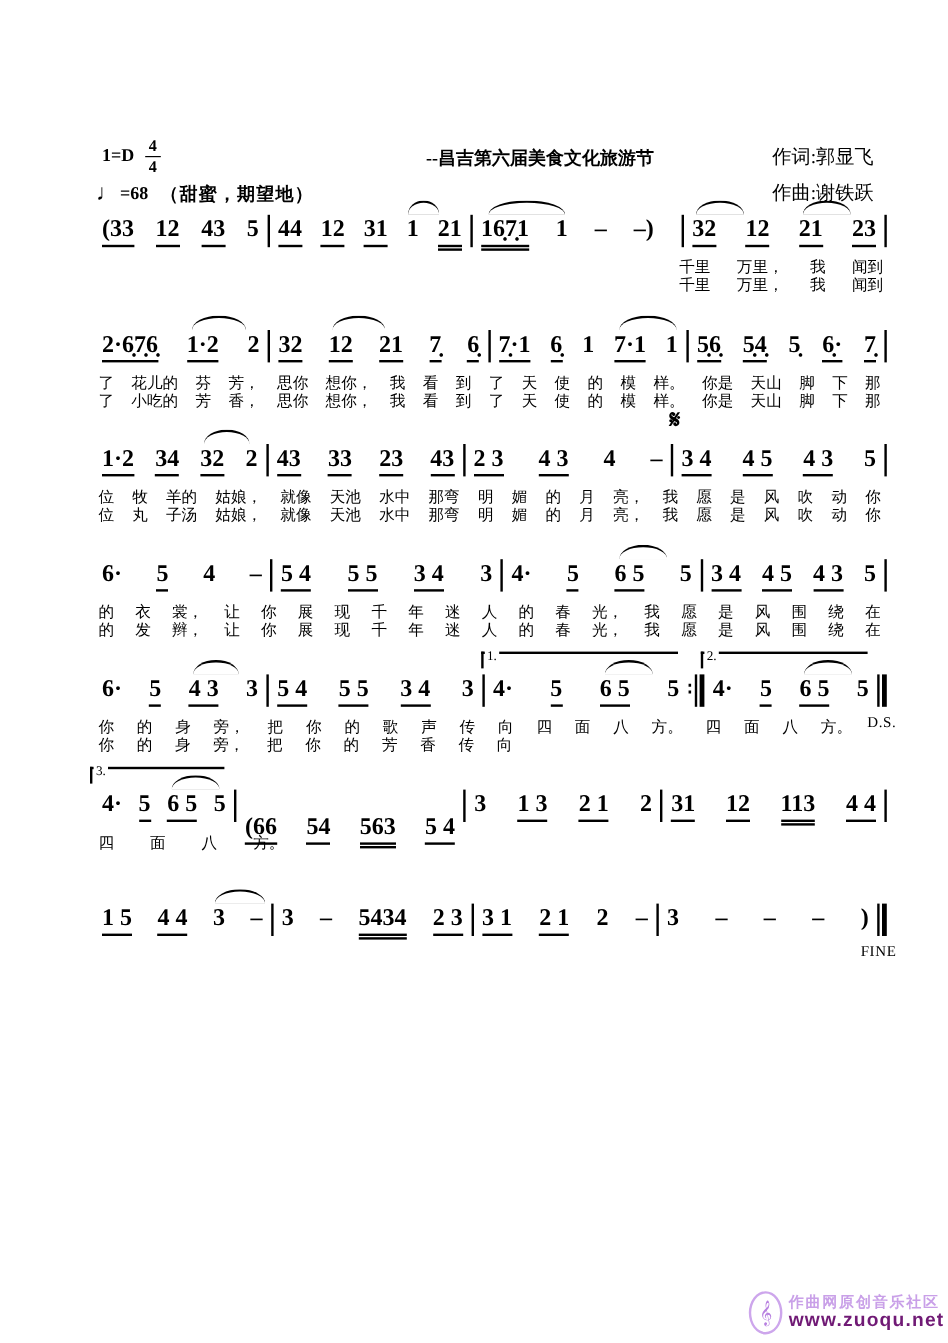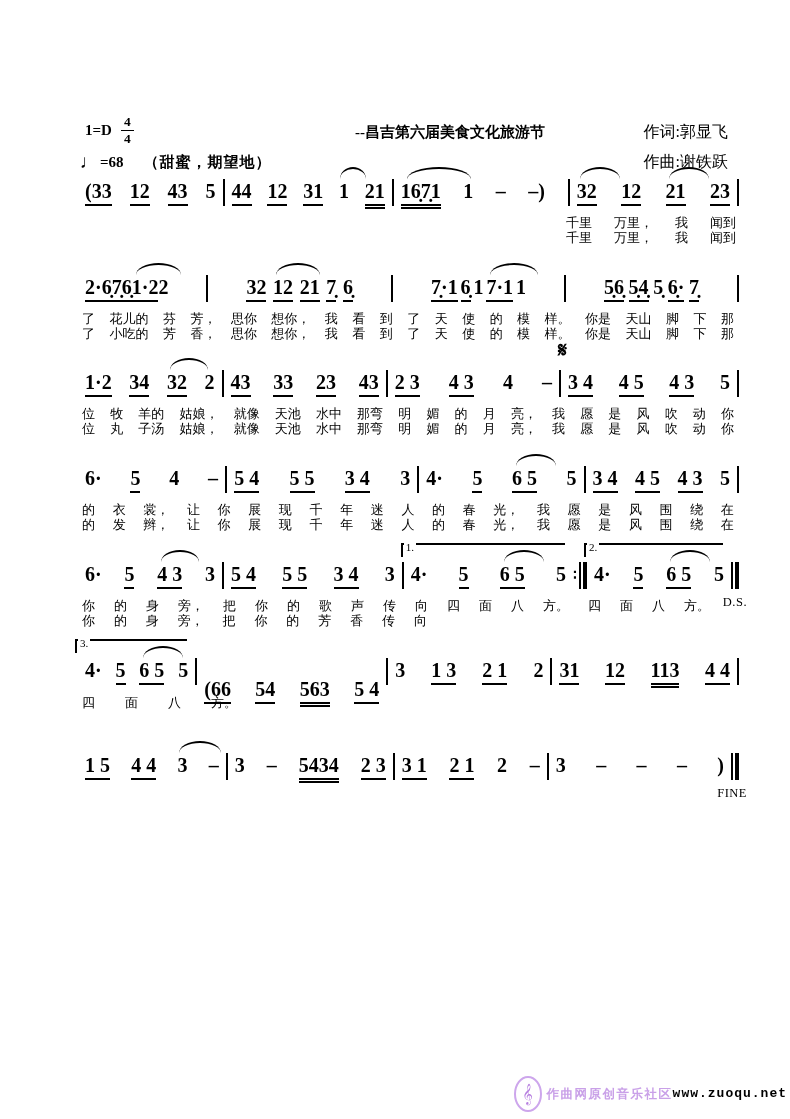--- a/index.html
+++ b/index.html
@@ -10,21 +10,21 @@
   .title{position:absolute;top:76px;left:0;width:100%;text-align:center;
          font-size:23px;font-weight:bold;letter-spacing:3px}
   .subtitle{position:absolute;top:123px;left:0;width:100%;text-align:center;
             font-size:15px;font-weight:bold;transform:translateX(55px)}
   .credits{position:absolute;top:117px;right:62px;font-size:16px;line-height:1.85;text-align:center}
   .keysig{position:absolute;left:85px;top:114px;font-size:15px;display:flex;gap:9px;align-items:center;font-weight:bold}
   .meter{display:inline-flex;flex-direction:column;text-align:center;font-size:13.5px;line-height:1.15;font-weight:bold}
   .meter .num{border-bottom:1.5px solid #000;padding:0 3px}
   .tempo{position:absolute;left:80px;top:151px;font-size:15px;font-weight:bold;display:flex;align-items:center}
   .tempo .qn{font-size:19px;margin-right:1px}
-  .tempo .expr{margin-left:20px;letter-spacing:1px}
+  .tempo .expr{margin-left:10px;letter-spacing:1px}
 
   .score-area{position:absolute;inset:0}
   .sline{position:absolute;left:78px;width:661px;height:30px;display:flex;align-items:flex-start}
   .measure{position:relative;display:flex;flex:1 1 0;justify-content:space-between;align-items:flex-start;padding:0 7px}
   .note{position:relative;white-space:pre;font-size:20px;font-weight:bold;line-height:24px;height:24px;
         font-family:"Liberation Serif",serif}
   .u1,.u2{border-bottom:2px solid #000;padding-bottom:1px}
   .u2::after{content:"";position:absolute;left:0;right:0;bottom:-5px;height:2px;background:#000}
   .slur::before{content:"";position:absolute;left:15%;width:var(--sw,160%);top:-12px;height:10px;
                 border-top:2px solid #000;border-radius:50%/100% 100% 0 0}
@@ -37,23 +37,23 @@
   .lyric{position:absolute;display:flex;justify-content:space-between;font-size:13px;line-height:1.1;
          font-family:"Liberation Serif",serif}
   .syl{white-space:pre}
   .segno{position:absolute;left:558px;top:338px;font-size:21px;font-weight:bold}
 
   .pagenum{position:absolute;top:1028px;left:0;width:100%;text-align:center;font-size:13px;letter-spacing:2px}
 
   .wm{position:absolute;right:3px;bottom:7px;display:flex;align-items:center;gap:5px}
   .wm-logo{width:24px;height:32px;border:2px solid #cda6ec;border-radius:50%;display:flex;align-items:center;
            justify-content:center;color:#b77fe0;font-size:18px;flex:none}
-  .wm-col{display:flex;line-height:1.15}
+  .wm-col{display:flex;flex-direction:column;line-height:1.15}
   .wm-cn{font-size:12.5px;font-weight:bold;color:#c9a0e8;letter-spacing:1.5px}
-  .wm-url{font-size:13px;font-weight:bold;color:#000000;font-family:Liberation Mono, monospace;letter-spacing:1px}
+  .wm-url{font-size:16px;font-weight:bold;color:#701a75;font-family:Liberation Sans, sans-serif;letter-spacing:1px}
 </style>
 </head>
 <body>
 
 <div class="page">
 
   <div class="subtitle">--昌吉第六届美食文化旅游节</div>
 
   <div class="credits">
     <div>作词:郭显飞</div>
@@ -111,21 +111,21 @@
         <span class="syl">万里，</span>
         <span class="syl">我</span>
         <span class="syl">闻到</span>
       </div>
       <div class="lyric" style="left: 566px; top: 231px; width: 170px;">
         <span class="syl">千里</span>
         <span class="syl">万里，</span>
         <span class="syl">我</span>
         <span class="syl">闻到</span>
       </div>
-      <div class="sline" style="top: 275px; gap: 31px;">
+      <div class="sline" style="top: 275px;">
         <span class="measure" style="flex-grow: 1.45;">
           <span class="note u1">2·6̣7̣6̣</span>
           <span class="note u1 slur" style="--sw: 170%;">1·2</span>
           <span class="note u0">2</span>
         </span>
         <span class="bar"></span>
         <span class="measure" style="flex-grow: 1.85;">
           <span class="note u1">32</span>
           <span class="note u1 slur" style="--sw: 220%;">12</span>
           <span class="note u1">21</span>

